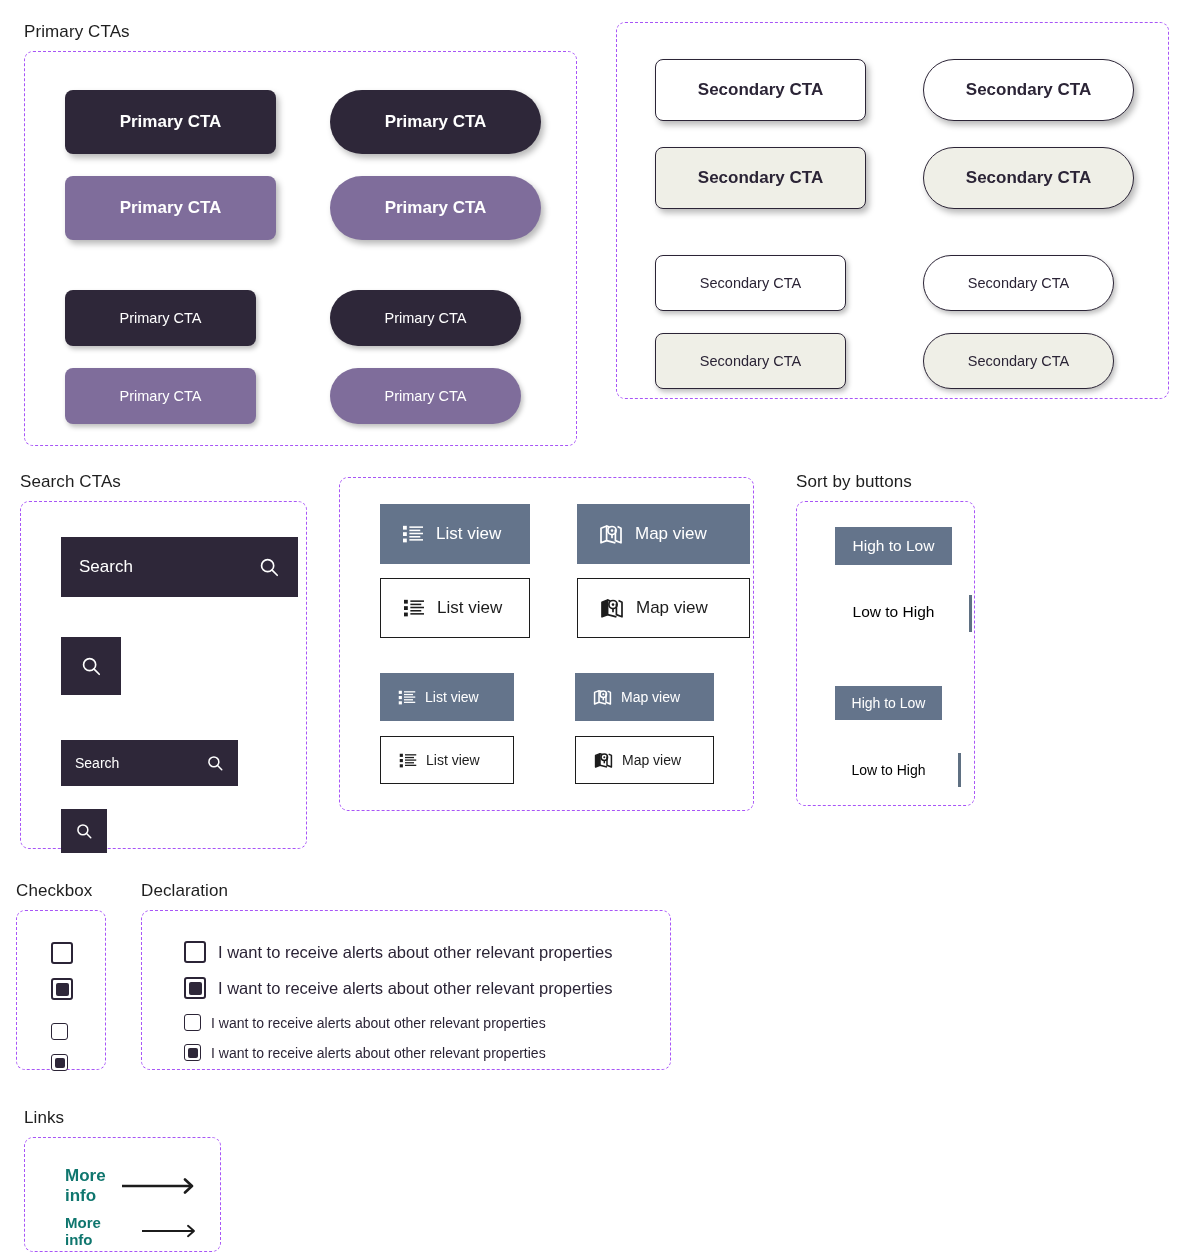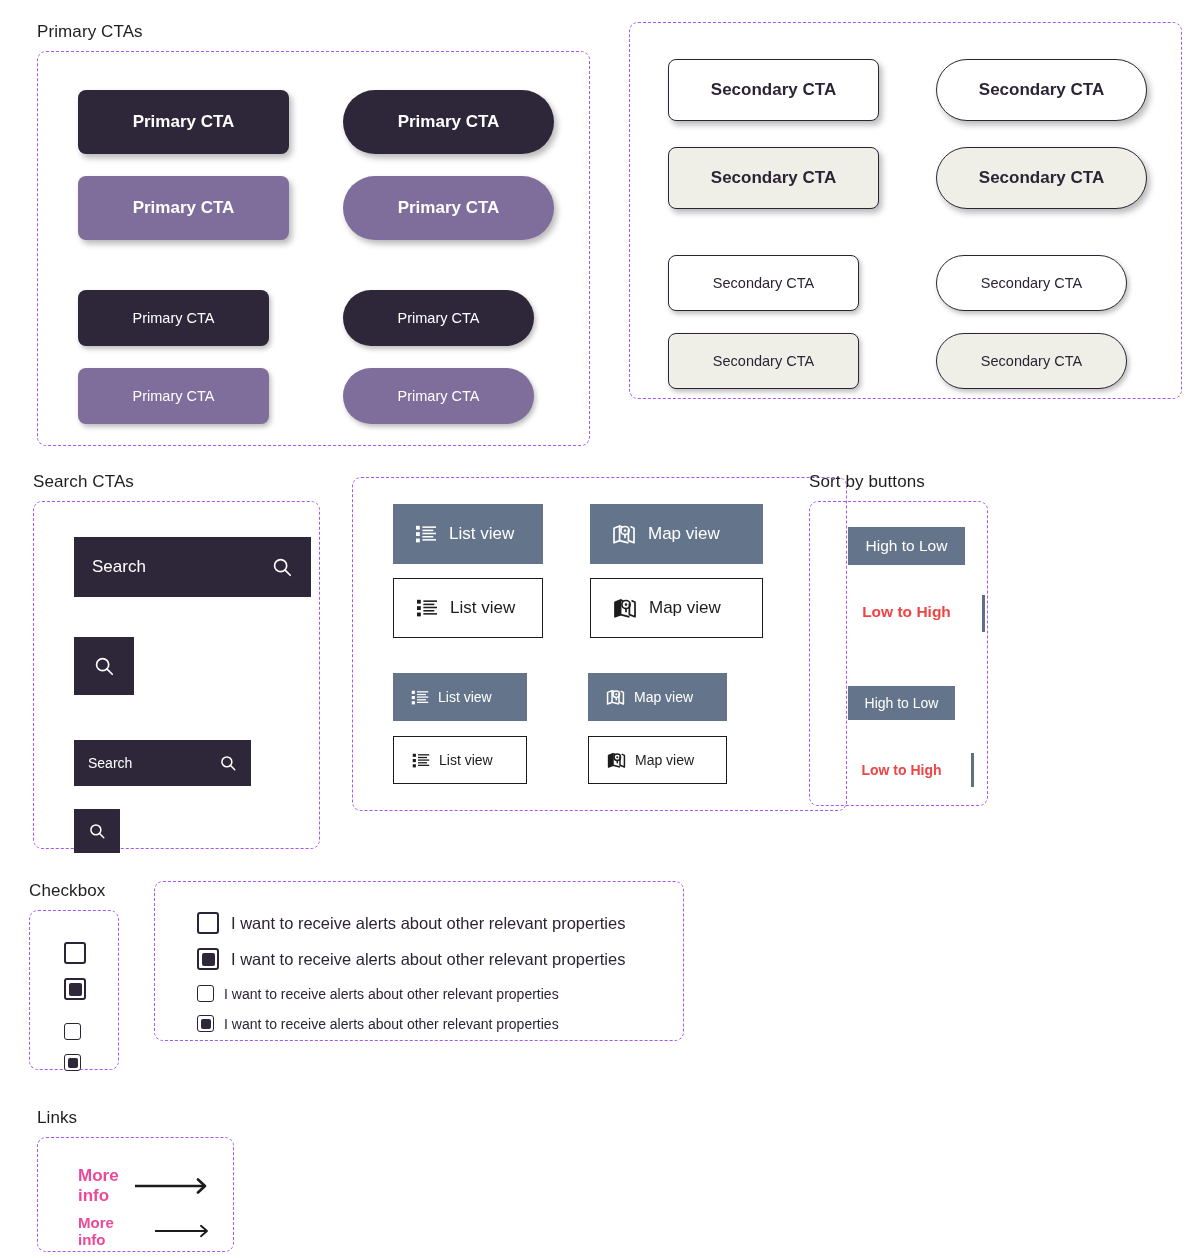--- a/index.html
+++ b/index.html
@@ -21,21 +21,21 @@
     font-weight: 400;
     letter-spacing: .1px;
     margin-bottom: 9px;
   }
   .dashed {
     border: 1.6px dashed #a855f7;
     border-radius: 9px;
   }
 
   
-  .blk { position: absolute; margin-left: 13px; }
+  .blk { position: absolute; }
 
   
   .pcta-box { width: 553px; height: 395px; padding: 22px 20px; }
   .pcta-grid { position: relative; width: 100%; height: 100%; }
   .btn { border: none; cursor: pointer; display: flex; align-items: center;
          justify-content: center; font-family: inherit; }
   .p-dark  { background: #2e2739; color: #ffffff; }
   .p-pur   { background: #7f6d9b; color: #ffffff; }
   .sq      { border-radius: 8px; }
   .pill    { border-radius: 999px; }
@@ -55,36 +55,36 @@
   
   .search-box { width: 287px; height: 348px; padding: 20px; }
   .srch { background:#2e2739; color:#ffffff; display:flex; align-items:center;
           border:none; cursor:pointer; font-family: inherit; }
   .srch-lg { width: 237px; height: 60px; padding: 0 18px; justify-content: space-between; font-size: 17px; }
   .srch-icon-lg { width: 60px; height: 58px; justify-content:center; }
   .srch-md { width: 177px; height: 46px; padding: 0 14px; justify-content: space-between; font-size: 14px; }
   .srch-icon-md { width: 46px; height: 44px; justify-content:center; }
 
   
-  .view-box { width: 495px; height: 334px; padding: 20px; }
+  .view-box { width: 415px; height: 334px; padding: 20px; }
   .vbtn { display:flex; align-items:center; gap:12px; font-family:inherit; cursor:pointer;
           border:none; }
   .v-fill { background:#64748b; color:#ffffff; }
   .v-out  { background:#ffffff; color:#1c1c1c; border:1.5px solid #1c1c1c; }
   .v-lg { width: 150px; height: 60px; font-size: 17px; padding-left: 22px; }
   .v-lg.wide { width: 173px; }
   .v-sm { width: 134px; height: 48px; font-size: 14px; padding-left: 18px; gap: 9px; }
   .v-sm.wide { width: 139px; }
 
   
   .sort-box { width: 179px; height: 305px; padding: 16px; }
   .sbtn { font-family: inherit; border: none; background: transparent; cursor: pointer;
           display:flex; align-items:center; justify-content:center; position: relative; }
   .s-fill { background:#64748b; color:#ffffff; }
-  .s-plain { background:transparent; color:#ef4444;font-weight:bold; }
+  .s-plain { background:transparent; color:#000000; }
   .sort-lg { width: 117px; height: 38px; font-size: 15.5px; }
   .sort-sm { width: 107px; height: 34px; font-size: 14px; }
   .divider { position:absolute; width:3px; background:#5f7082; }
 
   
   .cb-box { width: 90px; height: 160px; padding: 14px; }
   .cbx { display:block; cursor:pointer; }
   .cbx-outer { border:2px solid #2b2436; background:#ffffff; border-radius:3px;
                display:flex; align-items:center; justify-content:center; }
   .cbx-inner { background:#2e2739; border-radius:2px; }
@@ -95,21 +95,21 @@
 
   
   .decl-box { width: 530px; height: 160px; padding: 18px 22px; }
   .decl-row { display:flex; align-items:center; gap:12px; }
   .decl-lg-text { font-size: 16.5px; color:#2b2436; }
   .decl-sm-text { font-size: 14px; color:#2b2436; }
 
   
   .links-box { width: 197px; height: 115px; padding: 18px 20px; }
   .link-row { display:flex; align-items:center; cursor:pointer; }
-  .link-text { font-weight: 700; color:#ec4899; }
+  .link-text { font-weight: 700; color:#0f766e; }
   .link-lg .link-text { font-size: 17px; }
   .link-sm .link-text { font-size: 15px; }
 
   svg { display:block; }
 </style>
 </head>
 <body>
 
 <div class="blk" style="left:24px; top:22px;">
   <div class="section-label">Primary CTAs</div>
@@ -396,20 +396,21 @@
       </div>
       <div class="cbx cbx-outer cb-sm" style="position:absolute; left:20px; top:98px;"></div>
       <div class="cbx cbx-outer cb-sm" style="position:absolute; left:20px; top:129px;">
         <span class="cbx-inner"></span>
       </div>
     </div>
   </div>
 </div>
 
 <div class="blk" style="left:141px; top:881px;">
+  <div class="section-label">Declaration</div>
   <div class="dashed decl-box">
     <div style="position:relative; width:100%; height:100%;">
 
       <div class="decl-row" style="position:absolute; left:20px; top:12px;">
         <span class="cbx cbx-outer cb-lg"></span>
         <span class="decl-lg-text">I want to receive alerts about other relevant properties</span>
       </div>
 
       <div class="decl-row" style="position:absolute; left:20px; top:48px;">
         <span class="cbx cbx-outer cb-lg">

